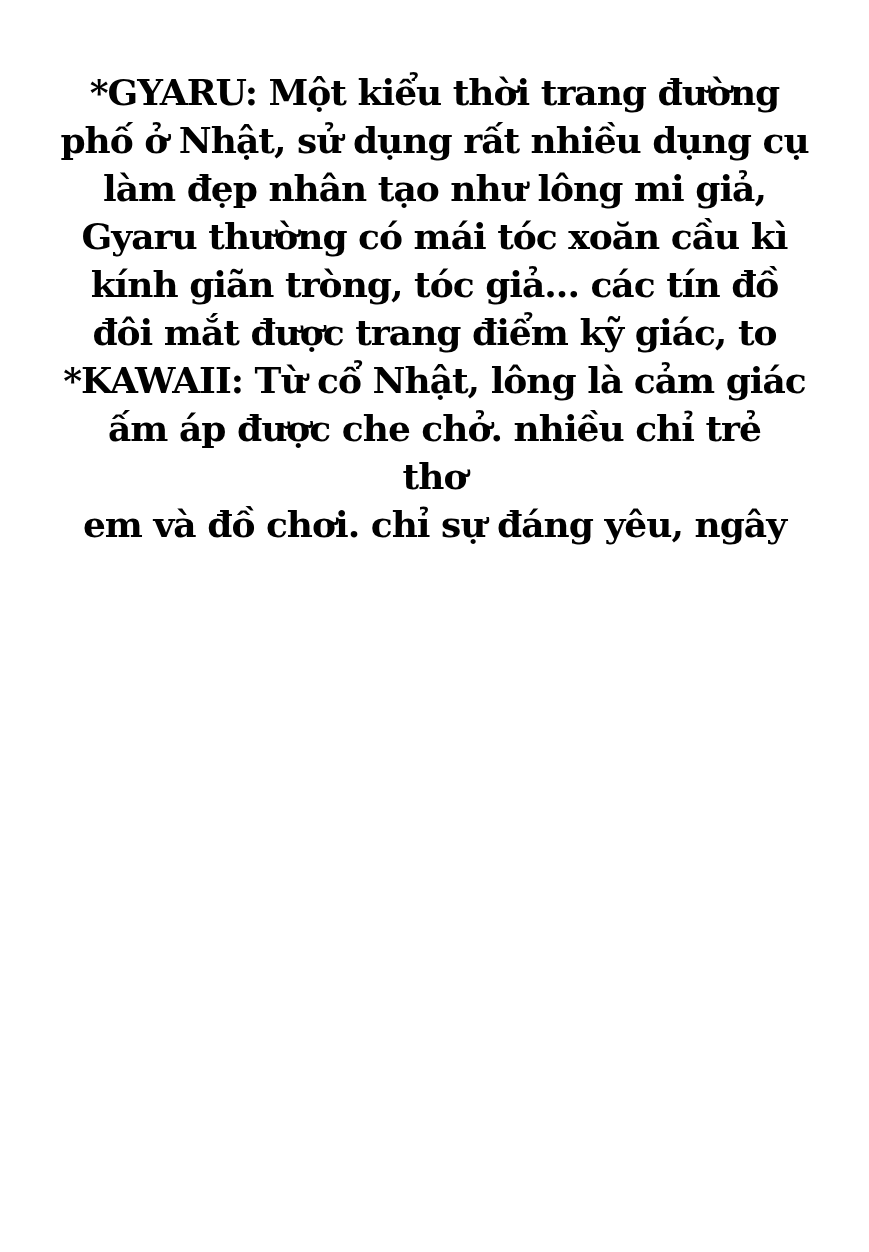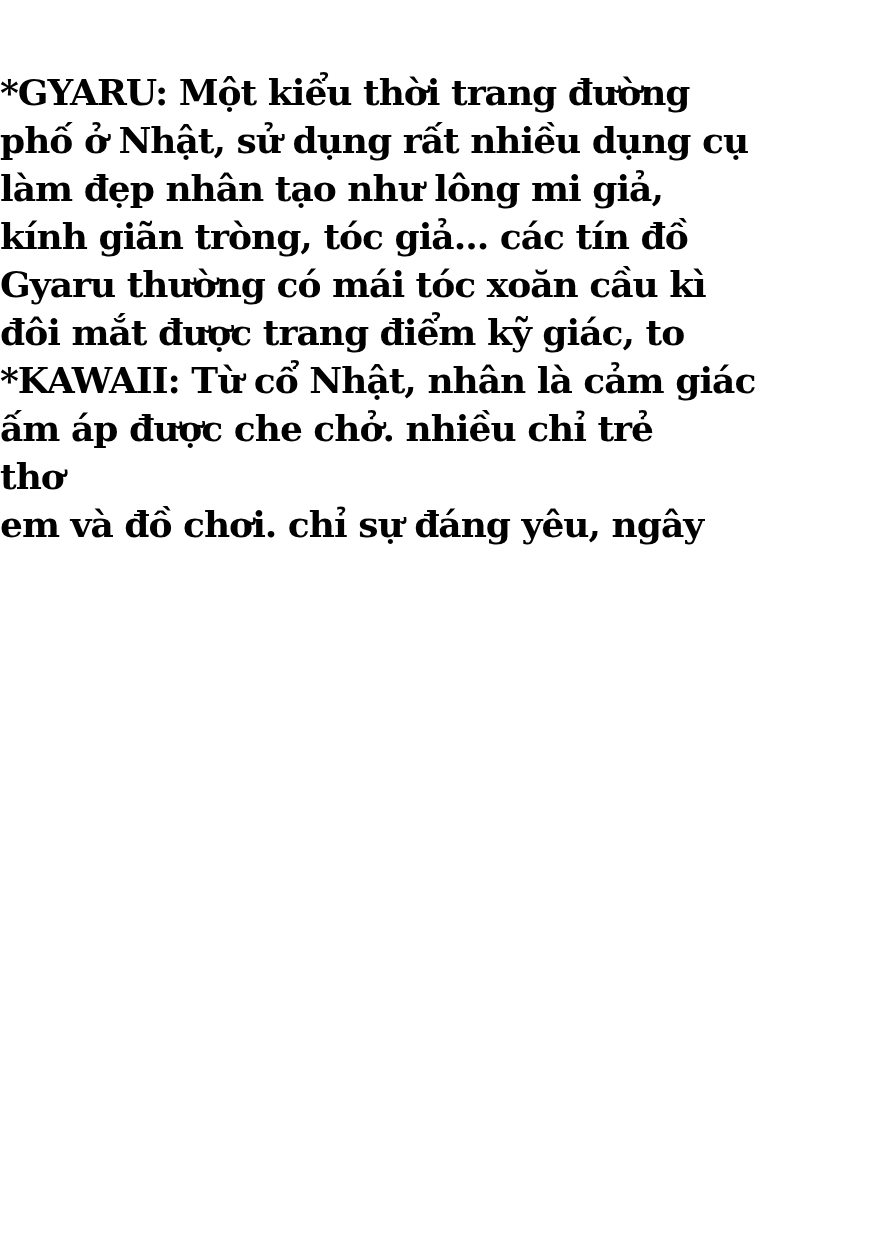--- a/index.html
+++ b/index.html
@@ -17,39 +17,40 @@
     width: 869px;
     height: 1252px;
     background: #ffffff;
     position: relative;
   }
   .note-block {
     position: absolute;
     top: 68px;
     left: 0;
     width: 869px;
+    text-align: center;
     color: #000000;
     font-weight: 700;
     font-size: 36px;
     line-height: 48px;
     letter-spacing: -1px;
   }
   .note-line {
     white-space: nowrap;
   }
 </style>
 </head>
 <body>
 
 <div class="page">
   <div class="note-block">
     <div class="note-line">*GYARU: Một kiểu thời trang đường</div>
     <div class="note-line">phố ở Nhật, sử dụng rất nhiều dụng cụ</div>
     <div class="note-line">làm đẹp nhân tạo như lông mi giả,</div>
+    <div class="note-line">Gyaru thường có mái tóc xoăn cầu kì</div>
     <div class="note-line">kính giãn tròng, tóc giả... các tín đồ</div>
-    <div class="note-line">Gyaru thường có mái tóc xoăn cầu kì</div>
     <div class="note-line">đôi mắt được trang điểm kỹ giác, to</div>
-    <div class="note-line">*KAWAII: Từ cổ Nhật, nhân là cảm giác</div>
+    <div class="note-line">*KAWAII: Từ cổ Nhật, lông là cảm giác</div>
     <div class="note-line">ấm áp được che chở. nhiều chỉ trẻ</div>
     <div class="note-line">thơ</div>
     <div class="note-line">em và đồ chơi. chỉ sự đáng yêu, ngây</div>
   </div>
 </div>
 
 </body></html>

